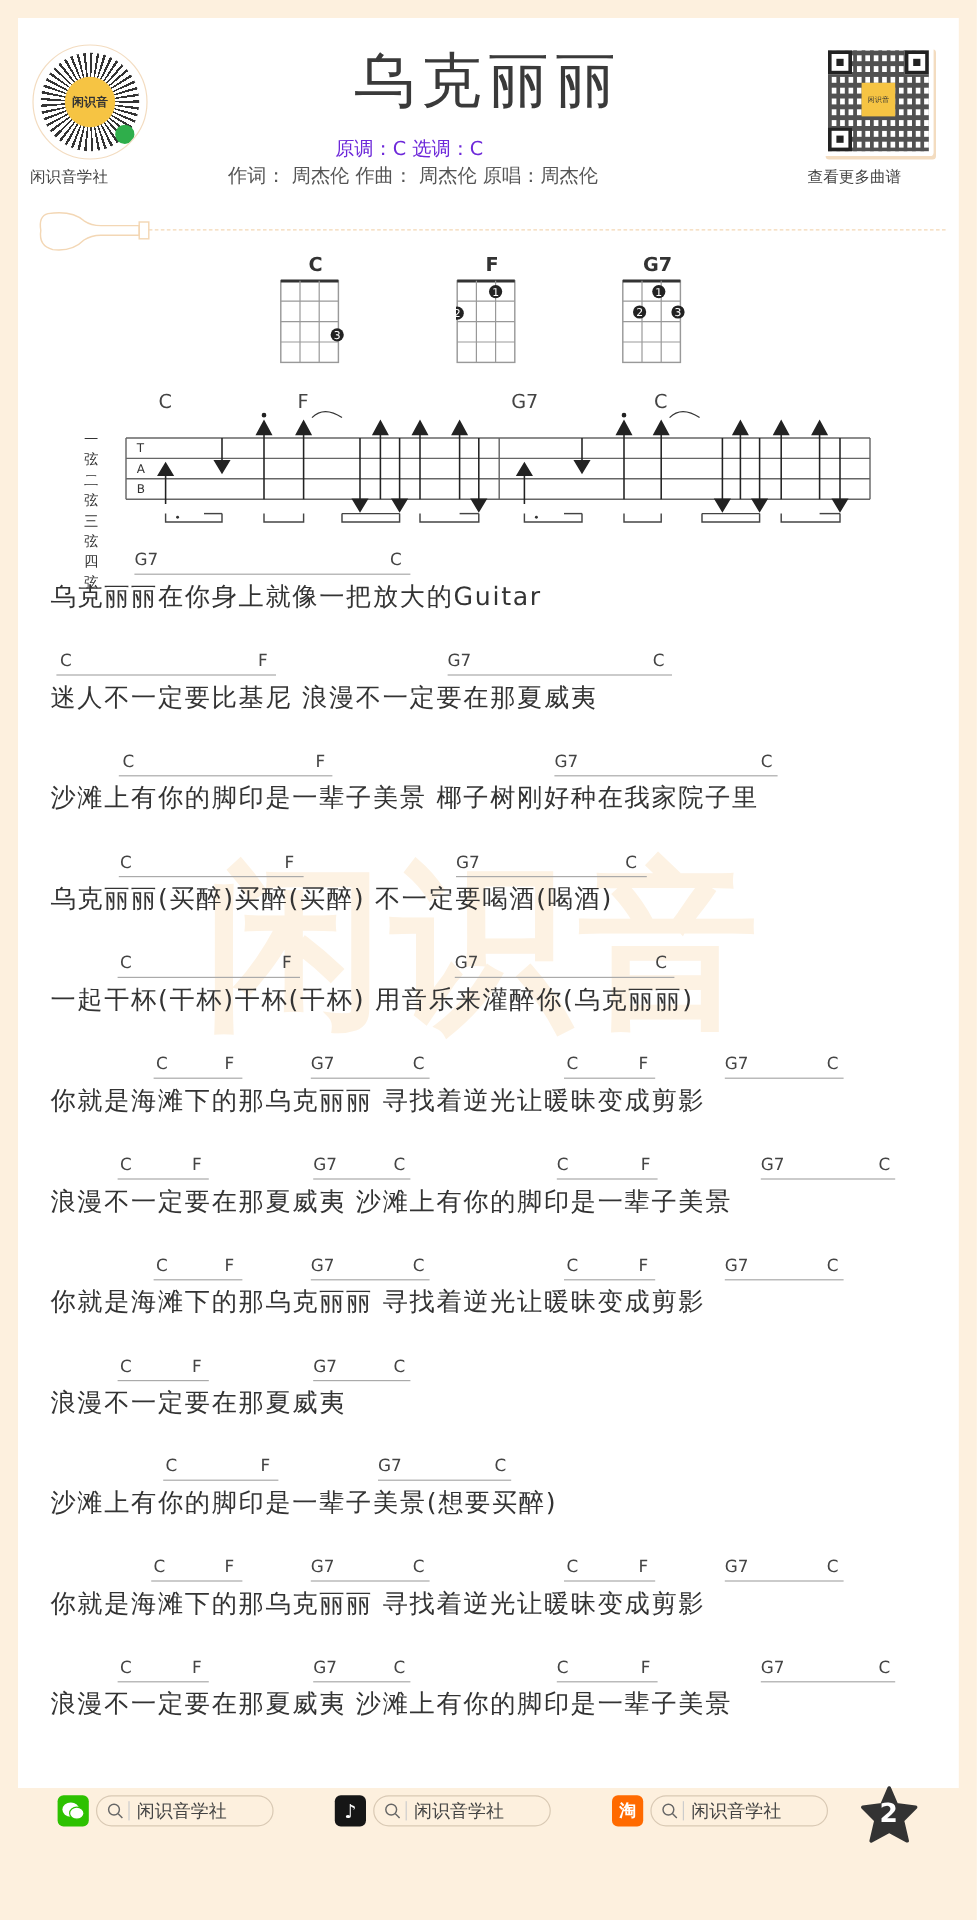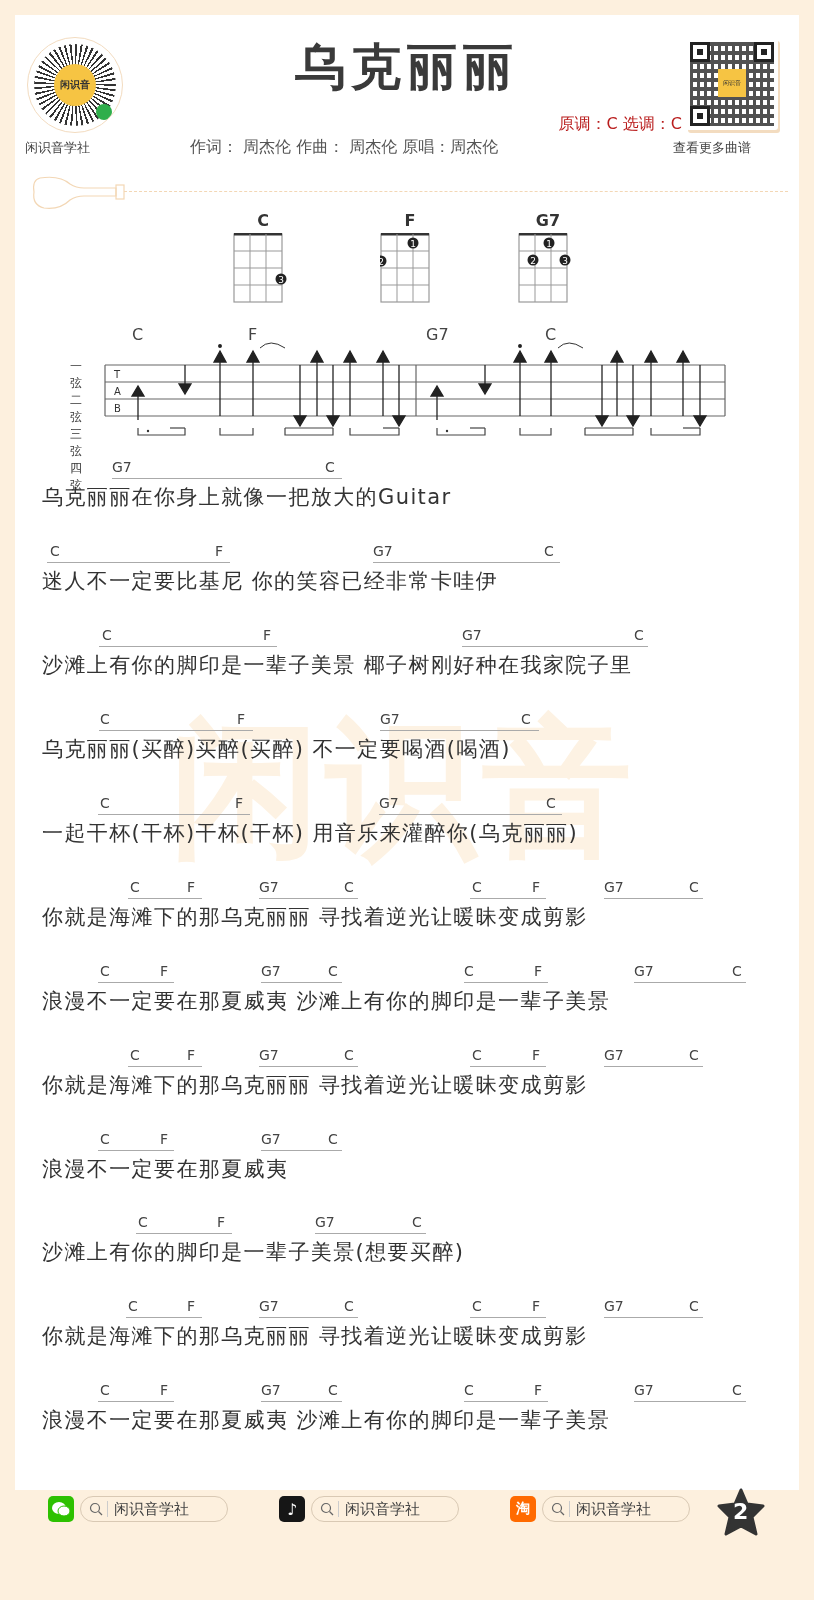--- a/index.html
+++ b/index.html
@@ -3,22 +3,22 @@
 <meta charset="utf-8">
 <style>
   html,body{margin:0;padding:0;}
   body{width:814px;height:1600px;background:#fdf0de;font-family:"DejaVu Sans","Liberation Sans",sans-serif;color:#333;position:relative;overflow:hidden;}
   .sheet{position:absolute;left:15px;top:15px;width:784px;height:1475px;background:#fff;}
   .qr-left{position:absolute;left:27px;top:37px;width:94px;height:94px;border-radius:50%;background:#fff;border:1px solid #f3dcc0;overflow:hidden;}
   .qr-left .dots{position:absolute;inset:6px;border-radius:50%;background:repeating-conic-gradient(#333 0 3deg,#fff 3deg 8deg);}
   .qr-left .center{position:absolute;left:26px;top:26px;width:42px;height:42px;border-radius:50%;background:#f6c443;font-size:10px;font-weight:bold;color:#333;display:flex;align-items:center;justify-content:center;}
   .qr-left .mini{position:absolute;right:10px;bottom:12px;width:16px;height:16px;border-radius:50%;background:#2fae4b;}
   .caption{position:absolute;font-size:13px;color:#444;}
-  .title{position:absolute;left:0;width:814px;top:34px;text-align:center;font-size:50px;font-weight:bold;color:#3a3a3a;letter-spacing:6px;}
-  .keyline{position:absolute;left:0;width:682px;top:114px;text-align:right;font-size:16px;color:#b91c1c;}
+  .title{position:absolute;left:0;width:814px;top:34px;text-align:center;font-size:50px;font-weight:normal;color:#3a3a3a;letter-spacing:6px;}
+  .keyline{position:absolute;left:0;width:682px;top:114px;text-align:center;font-size:16px;color:#6d28d9;}
   .credits{position:absolute;left:190px;top:137px;font-size:16px;color:#555;}
   .qr-right{position:absolute;left:686px;top:38px;width:92px;height:92px;background:#fff;border-radius:3px;box-shadow:2px 3px 0 #f3dcc0;}
   .qr-right .grid{position:absolute;inset:4px;background:
      linear-gradient(90deg,#333 50%,transparent 50%) 0 0/7px 7px,
      linear-gradient(#333 50%,transparent 50%) 0 0/9px 9px;opacity:.85;}
   .qr-right .finder{position:absolute;width:20px;height:20px;border:3px solid #222;background:#fff;box-sizing:border-box;}
   .qr-right .finder::after{content:"";position:absolute;left:4px;top:4px;width:6px;height:6px;background:#222;}
   .qr-right .center{position:absolute;left:32px;top:31px;width:28px;height:28px;background:#f6c443;font-size:6px;display:flex;align-items:center;justify-content:center;}
   .deco{position:absolute;left:30px;top:172px;}
   .dash{position:absolute;left:124px;top:191px;width:664px;border-top:1px dashed #f3d7b5;}
@@ -223,21 +223,21 @@
       <div class="chord" style="left: 283px; top: 4px;">C</div>
       <div class="lyric" style="top: 28px;">乌克丽丽在你身上就像一把放大的Guitar</div>
     </div>
     <div class="line" style="top: 84px;">
       <div class="bar" style="left: 5px; width: 183px; top: 23px;"></div>
       <div class="bar" style="left: 331px; width: 187px; top: 23px;"></div>
       <div class="chord" style="left: 8px; top: 4px;">C</div>
       <div class="chord" style="left: 173px; top: 4px;">F</div>
       <div class="chord" style="left: 331px; top: 4px;">G7</div>
       <div class="chord" style="left: 502px; top: 4px;">C</div>
-      <div class="lyric" style="top: 28px;">迷人不一定要比基尼    你的笑容已经非常卡哇伊</div>
+      <div class="lyric" style="top: 28px;">迷人不一定要比基尼    浪漫不一定要在那夏威夷</div>
     </div>
     <div class="line" style="top: 168px;">
       <div class="bar" style="left: 57px; width: 178px; top: 23px;"></div>
       <div class="bar" style="left: 420px; width: 186px; top: 23px;"></div>
       <div class="chord" style="left: 60px; top: 4px;">C</div>
       <div class="chord" style="left: 221px; top: 4px;">F</div>
       <div class="chord" style="left: 420px; top: 4px;">G7</div>
       <div class="chord" style="left: 592px; top: 4px;">C</div>
       <div class="lyric" style="top: 28px;">沙滩上有你的脚印是一辈子美景   椰子树刚好种在我家院子里</div>
     </div>

